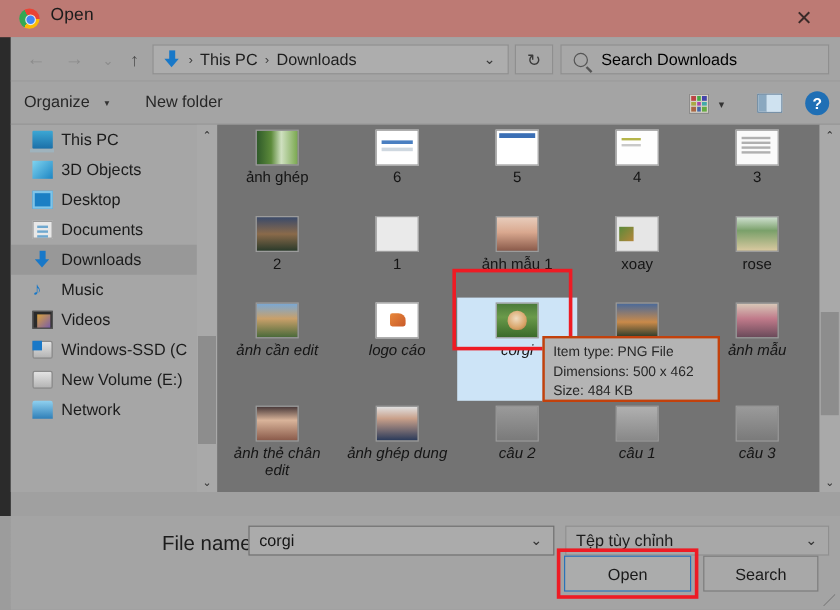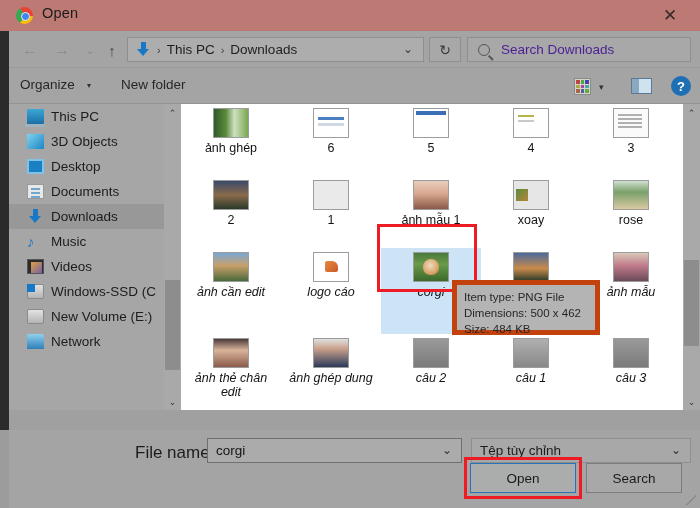--- a/index.html
+++ b/index.html
@@ -101,21 +101,21 @@
   }
   .search-icon {
     margin-left: 10px; width: 12px; height: 12px;
     border: 1.6px solid #555; border-radius: 50%;
     position: relative;
   }
   .search-icon::after {
     content: ""; position: absolute; right: -5px; bottom: -4px;
     width: 6px; height: 1.6px; background: #555; transform: rotate(45deg);
   }
-  .search-ph { margin-left: 11px; font-size: 13.5px; color: #4c1d95; }
+  .search-ph { margin-left: 11px; font-size: 13.5px; color: #000000; }
 
   
   .cmdbar {
     position: absolute; left: 9px; top: 68px; width: 691px; height: 36px;
     background: #a4a4a4; border-bottom: 1px solid #949494;
   }
   .cmd-item {
     position: absolute; top: 9px; font-size: 13.5px; color: #272727;
   }
   .cmd-organize { left: 11px; }
@@ -196,21 +196,21 @@
   .side-scroll .up { top: 0; }
   .side-scroll .dn { bottom: 0; }
   .side-scroll .thumb {
     position: absolute; left: 1px; top: 176px; width: 15px; height: 90px;
     background: #8d8d8d;
   }
 
   
   .filelist {
     position: absolute; left: 181px; top: 104px; width: 502px; height: 306px;
-    background: #ffffff; overflow: hidden;
+    background: #737373; overflow: hidden;
   }
   .fgrid {
     position: absolute; left: 0; top: 0; width: 502px;
     display: grid; grid-template-columns: repeat(5, 100px);
     column-gap: 0; row-gap: 0;
   }
   .fitem {
     width: 100px; height: 72px;
     display: flex; flex-direction: column; align-items: center;
     padding-top: 4px;
@@ -267,21 +267,21 @@
   .list-scroll .up { top: 0; }
   .list-scroll .dn { bottom: 0; }
   .list-scroll .thumb {
     position: absolute; left: 1px; top: 156px; width: 15px; height: 86px;
     background: #8d8d8d;
   }
 
   
   .tooltip {
     position: absolute; left: 452px; top: 280px; width: 148px; height: 55px;
-    background: #b4b4b4; border: 5px solid #c2410c;
+    background: #b4b4b4; border: 2px solid #c2410c;
     padding: 4px 7px; z-index: 30;
   }
   .tooltip div {
     font-size: 11.5px; color: #272727; line-height: 16px; white-space: nowrap;
   }
 
   
   .ann-sel {
     position: absolute; left: 377px; top: 224px; width: 100px; height: 68px;
     border: 3px solid #ee1b24; z-index: 25; pointer-events: none;

